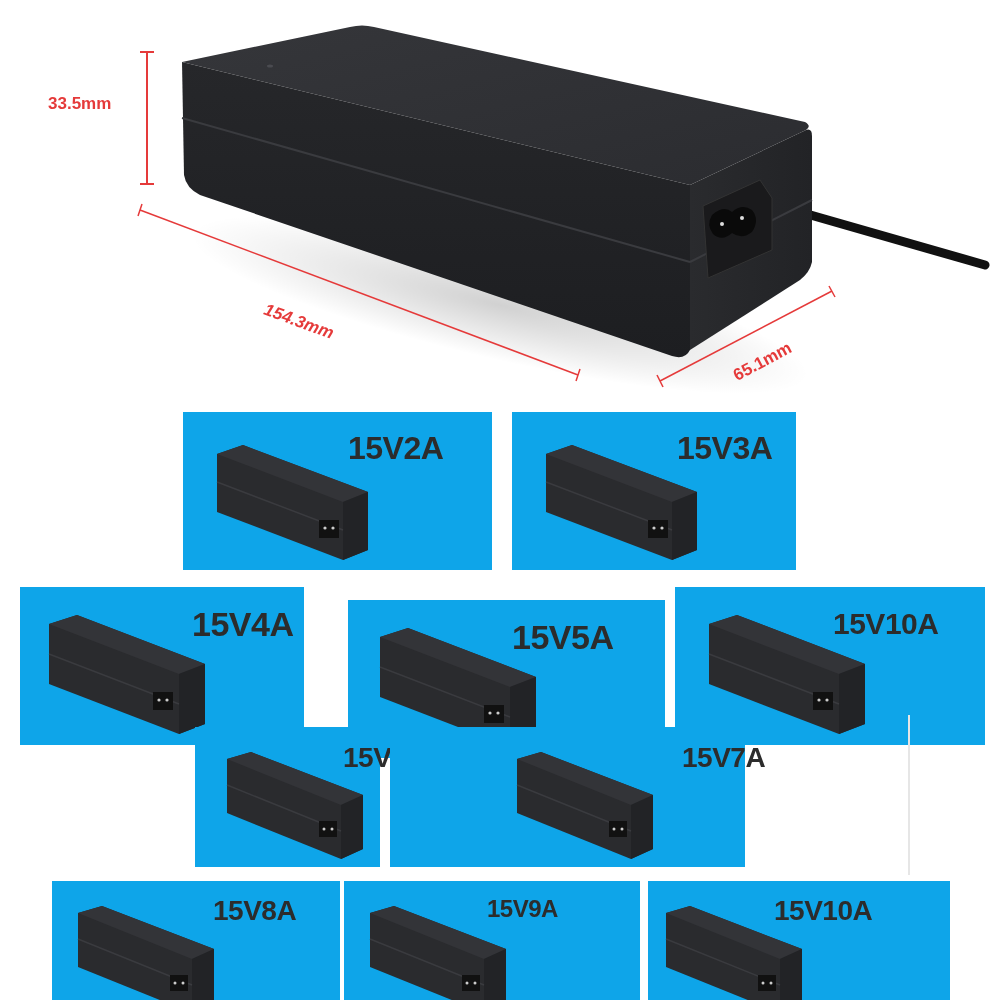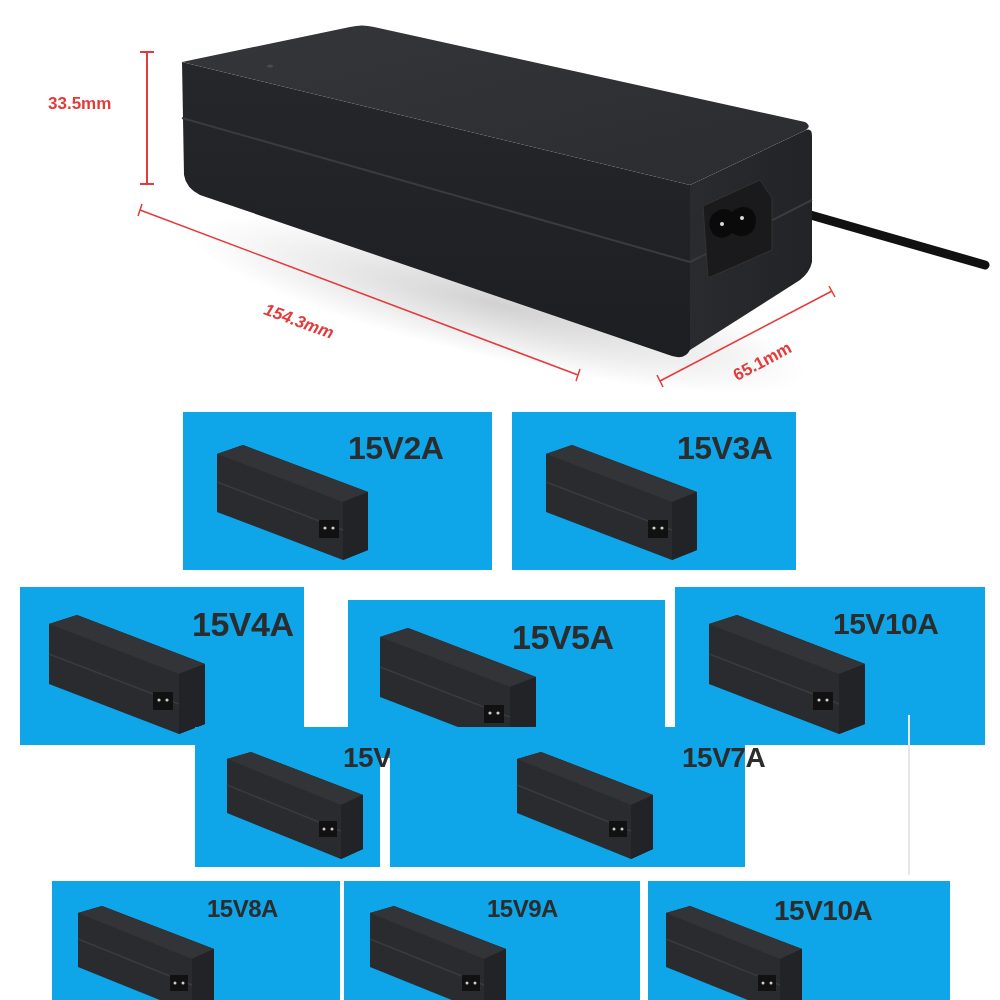--- a/index.html
+++ b/index.html
@@ -195,21 +195,21 @@
 <div class="tile" style="left:52px;top:881px;width:288px;height:119px;">
   <svg class="mini" style="left:22px;top:22px" width="145" height="115">
     <path d="M4 10 L28 3 L140 46 L140 100 L118 110 L4 64 Z" fill="#2a2b2e"></path>
     <path d="M4 10 L28 3 L140 46 L118 56 Z" fill="#333438"></path>
     <path d="M118 56 L140 46 L140 100 L118 110 Z" fill="#222326"></path>
     <path d="M4 36 L118 82" stroke="#3a3b3f" stroke-width="1.5"></path>
     <rect x="96" y="72" width="18" height="16" fill="#111"></rect>
     <circle cx="101" cy="80" r="1.5" fill="#ccc"></circle>
       <circle cx="109" cy="80" r="1.5" fill="#ccc"></circle>
   </svg>
-  <div class="tile-label" style="left:155px;top:14px;font-size:24px;text-align:center;">15V8A</div>
+  <div class="tile-label" style="left:161px;top:14px;font-size:28px;text-align:center;">15V8A</div>
 </div>
 
 <div class="tile" style="left:344px;top:881px;width:296px;height:119px;">
   <svg class="mini" style="left:22px;top:22px" width="145" height="115">
     <path d="M4 10 L28 3 L140 46 L140 100 L118 110 L4 64 Z" fill="#2a2b2e"></path>
     <path d="M4 10 L28 3 L140 46 L118 56 Z" fill="#333438"></path>
     <path d="M118 56 L140 46 L140 100 L118 110 Z" fill="#222326"></path>
     <path d="M4 36 L118 82" stroke="#3a3b3f" stroke-width="1.5"></path>
     <rect x="96" y="72" width="18" height="16" fill="#111"></rect>
     <circle cx="101" cy="80" r="1.5" fill="#ccc"></circle>

